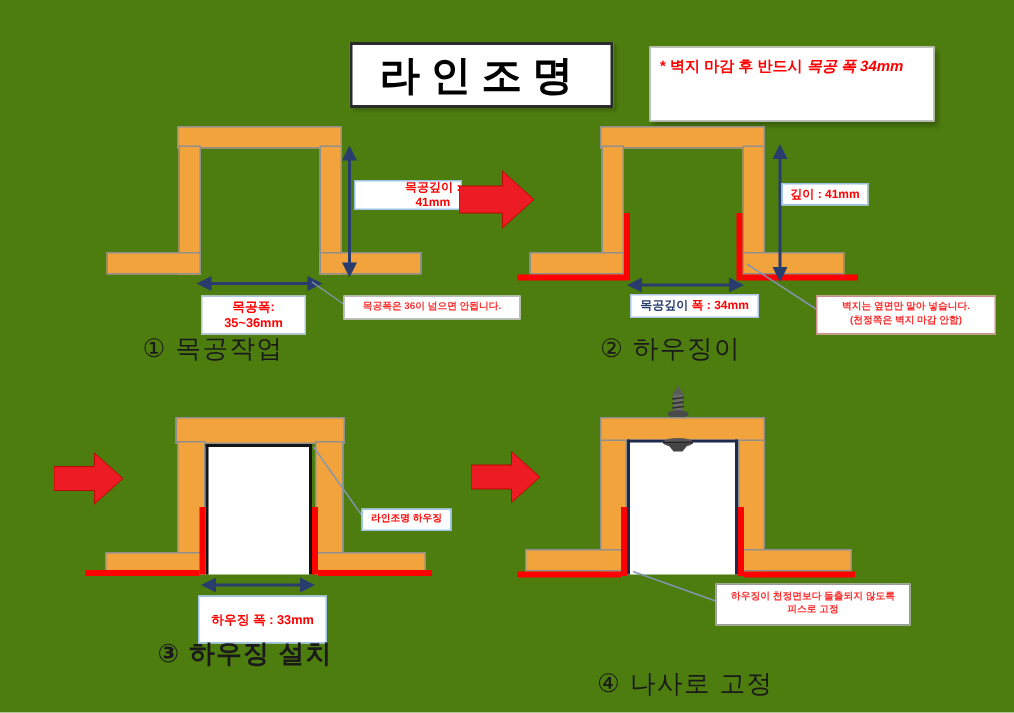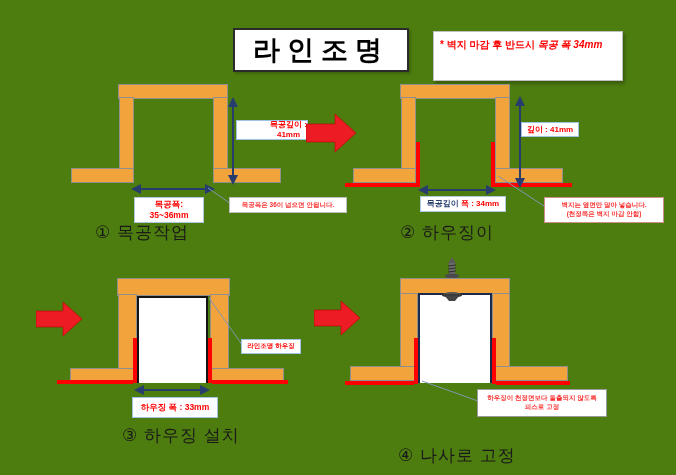--- a/index.html
+++ b/index.html
@@ -145,23 +145,23 @@
     <svg class="abs" style="left:207px;top:296px;" width="38" height="52">
       <line x1="2" y1="2" x2="36" y2="50" stroke="#8496B0" stroke-width="1"></line>
     </svg>
     <div class="labelbox" style="left:241px;top:339px;width:60px;height:15px;font-size:6.5px;">라인조명 하우징</div>
 
     <svg class="abs" style="left:134px;top:383px;" width="76" height="14">
       <line x1="8" y1="7" x2="68" y2="7" stroke="#283C6E" stroke-width="2"></line>
       <polygon points="0,7 10,2 10,12" fill="#283C6E"></polygon>
       <polygon points="76,7 66,2 66,12" fill="#283C6E"></polygon>
     </svg>
-    <div class="labelbox" style="left:132px;top:397px;width:86px;height:21px;font-size:8.5px;">하우징 폭 : 33mm</div>
-
-    <div class="caption" style="left:122px;top:424px;width:165px;">③ 하우징 설치</div>
+    <div class="labelbox" style="left:132px;top:397px;width:86px;height:32px;font-size:8.5px;">하우징 폭 : 33mm</div>
+
+    <div class="caption" style="left:105px;top:424px;width:165px;font-weight:bold;">③ 하우징 설치</div>
   </div>
 
   <svg class="abs" style="left:314px;top:299px;" width="48" height="38">
     <polygon points="0,11 27,11 27,2 46,19 27,36 27,27 0,27" fill="#ED1C24" stroke="#B00" stroke-width="0.6"></polygon>
   </svg>
 
   <div>
     <svg class="abs" style="left:443px;top:257px;" width="18" height="22">
       <polygon points="9,0 5,7 13,7" fill="#5a5a5a"></polygon>
       <rect x="6" y="6" width="6" height="12" fill="#6a6a6a"></rect>

